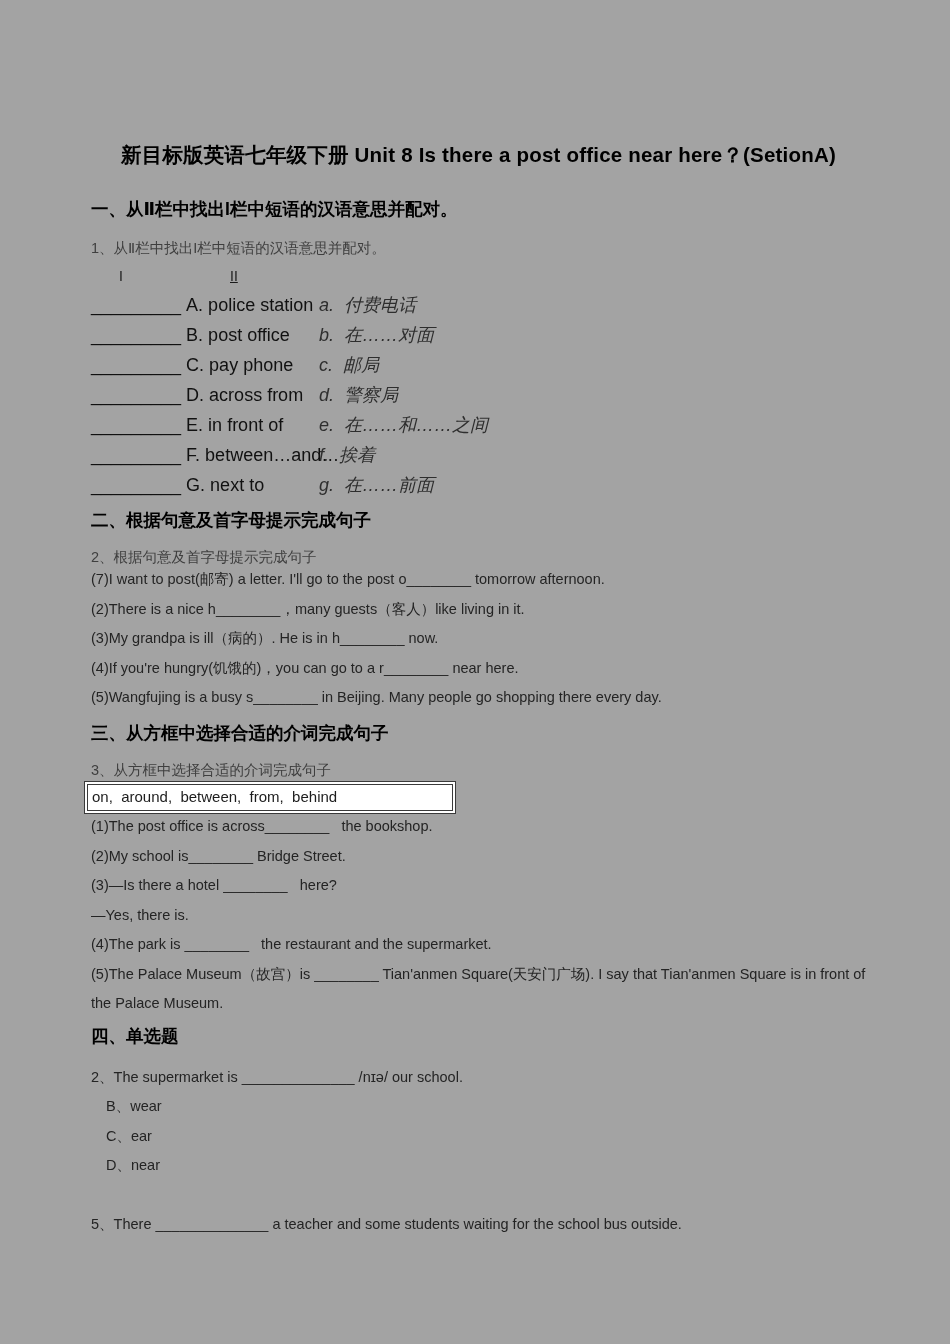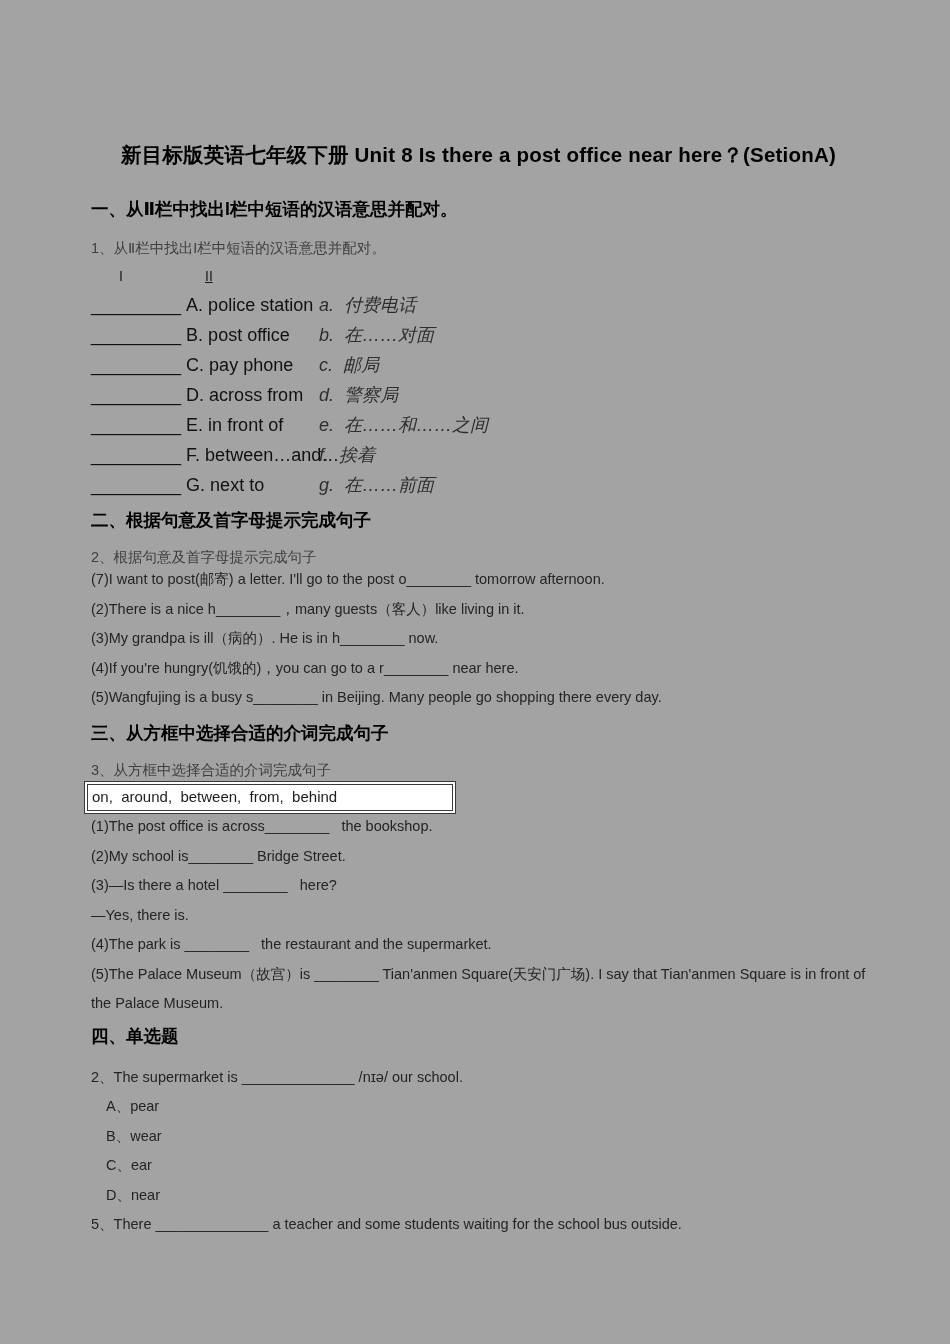--- a/index.html
+++ b/index.html
@@ -35,21 +35,21 @@
     font-weight:700;
     color:#000000;
   }
   .sub{
     font-size:14.5px;
     line-height:18px;
     color:#3f3f3f;
   }
   .col-headers{top:268px;height:16px;font-size:14px;line-height:16px;color:#1a1a1a;}
   .col-headers .col1{position:absolute;left:28px;}
-  .col-headers .col2{position:absolute;left:114px;text-decoration:underline;}
+  .col-headers .col2{position:absolute;left:139px;text-decoration:underline;}
   .match-rows{top:290px;}
   .match-row{display:flex;align-items:center;height:30px;font-size:18px;}
   .match-left{width:228px;flex:0 0 228px;white-space:pre;}
   .match-blank{color:#111111;}
   .match-label{margin-left:5px;color:#111111;}
   .match-right{white-space:pre-wrap;color:#2e2e2e;font-style:italic;}
   .lines .body-line,
   .body-line{
     font-size:14.5px;
     line-height:29.5px;
@@ -143,21 +143,20 @@
       <p class="body-line" style="margin:0">(2)My school is________ Bridge Street.</p>
       <p class="body-line" style="margin:0">(3)—Is there a hotel ________   here?</p>
       <p class="body-line" style="margin:0">—Yes, there is.</p>
       <p class="body-line" style="margin:0">(4)The park is ________   the restaurant and the supermarket.</p>
       <p class="body-line" style="margin:0">(5)The Palace Museum（故宫）is ________ Tian'anmen Square(天安门广场). I say that Tian'anmen Square is in front of the Palace Museum.</p>
     </div>
 
     <h2 class="block sec-head" style="top:1025px">四、单选题</h2>
     <p class="block body-line" style="top:1063px">2、The supermarket is ______________ /nɪə/ our school.</p>
     <div class="block options">
-      <p class="body-line" style="margin:0">A、pear</p>
       <p class="body-line" style="margin:0">B、wear</p>
       <p class="body-line" style="margin:0">C、ear</p>
       <p class="body-line" style="margin:0">D、near</p>
     </div>
     <p class="block body-line" style="top:1210px">5、There ______________ a teacher and some students waiting for the school bus outside.</p>
 
   </div>
 </div>
 
 </body></html>

